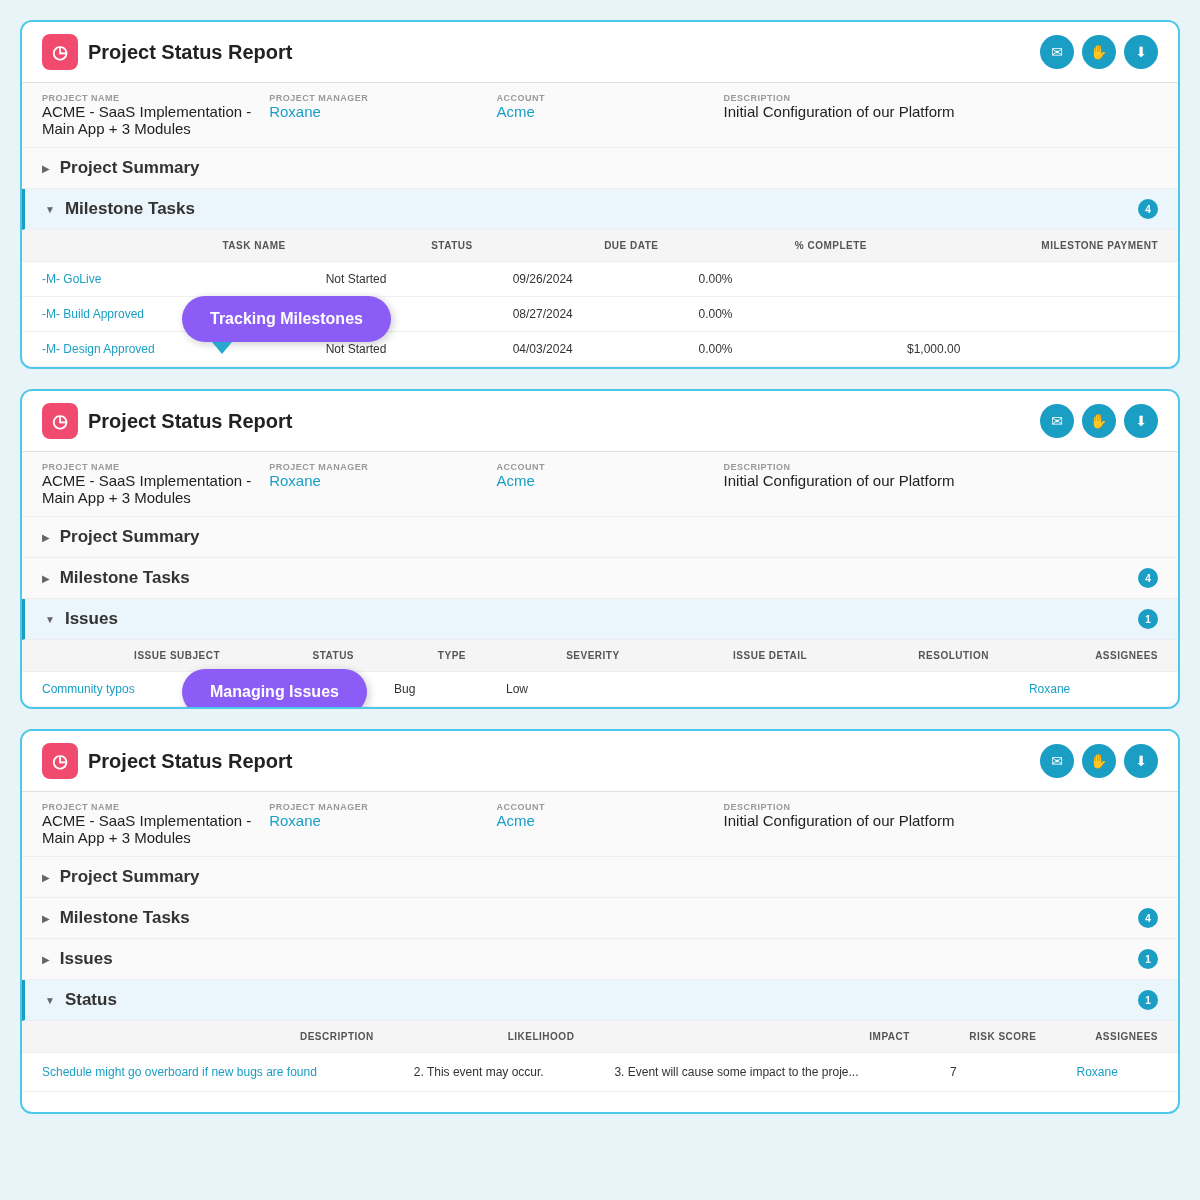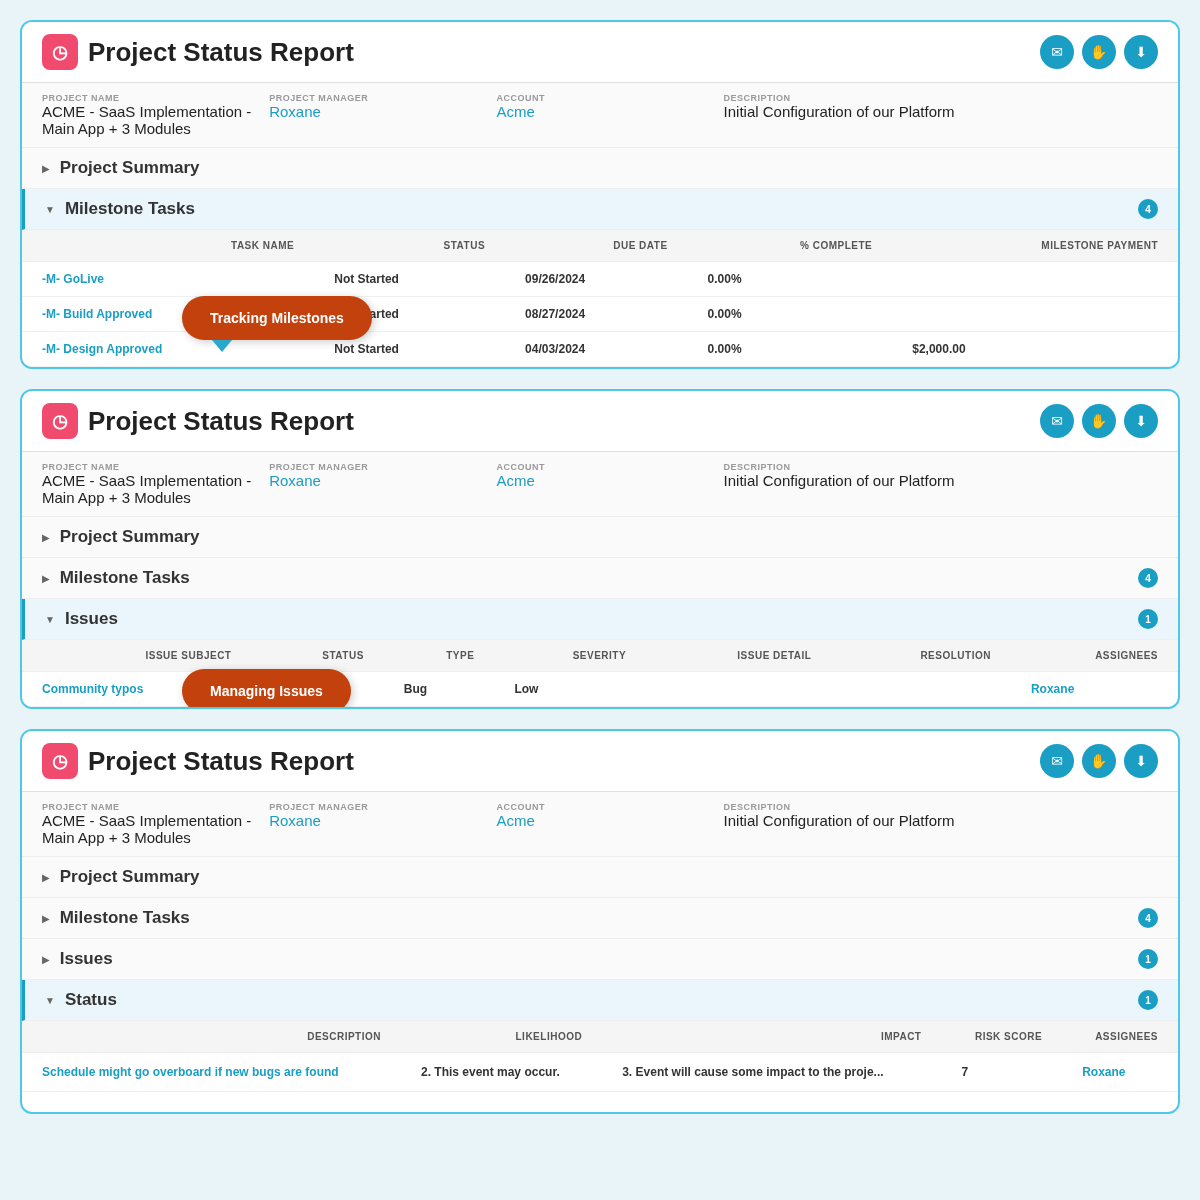--- a/index.html
+++ b/index.html
@@ -37,21 +37,21 @@
       background: #f04b6e;
       border-radius: 8px;
       display: flex;
       align-items: center;
       justify-content: center;
       color: white;
       font-weight: bold;
       font-size: 18px;
     }
     .report-title {
-      font-size: 26px;
+      font-size: 20px;
       font-weight: 600;
       color: #222;
     }
     .header-icons {
       display: flex;
       gap: 8px;
     }
     .header-icon-btn {
       width: 34px;
       height: 34px;
@@ -143,32 +143,31 @@
       letter-spacing: 0.5px;
       border-bottom: 1px solid #eee;
     }
     .data-table tbody tr {
       border-bottom: 1px solid #f0f0f0;
     }
     .data-table tbody td {
       padding: 10px 20px;
       font-size: 12px;
       color: #333;
-      font-weight: bold;
     }
     .data-table tbody td.link {
       color: #1a9ec4;
       cursor: pointer;
     }
     
     .tooltip-bubble {
       position: absolute;
-      background: #c2410c;
+      background: #8b5cf6;
       color: white;
-      font-size: 14px;
+      font-size: 16px;
       font-weight: bold;
       padding: 14px 28px;
       border-radius: 30px;
       white-space: nowrap;
       z-index: 10;
       box-shadow: 2px 2px 8px rgba(0,0,0,0.2);
     }
     .tooltip-bubble::before {
       content: '';
       position: absolute;
@@ -270,21 +269,21 @@
           <td>Not Started</td>
           <td>08/27/2024</td>
           <td>0.00%</td>
           <td></td>
         </tr>
         <tr>
           <td class="link">-M- Design Approved</td>
           <td>Not Started</td>
           <td>04/03/2024</td>
           <td>0.00%</td>
-          <td>$2,000.00</td>
+          <td>$1,000.00</td>
         </tr>
       </tbody>
     </table>
   </div>
 </div>
 
 <div class="report-card card2-wrapper">
   <div class="report-header">
     <div class="report-header-left">
       <div class="logo-icon">◷</div>

